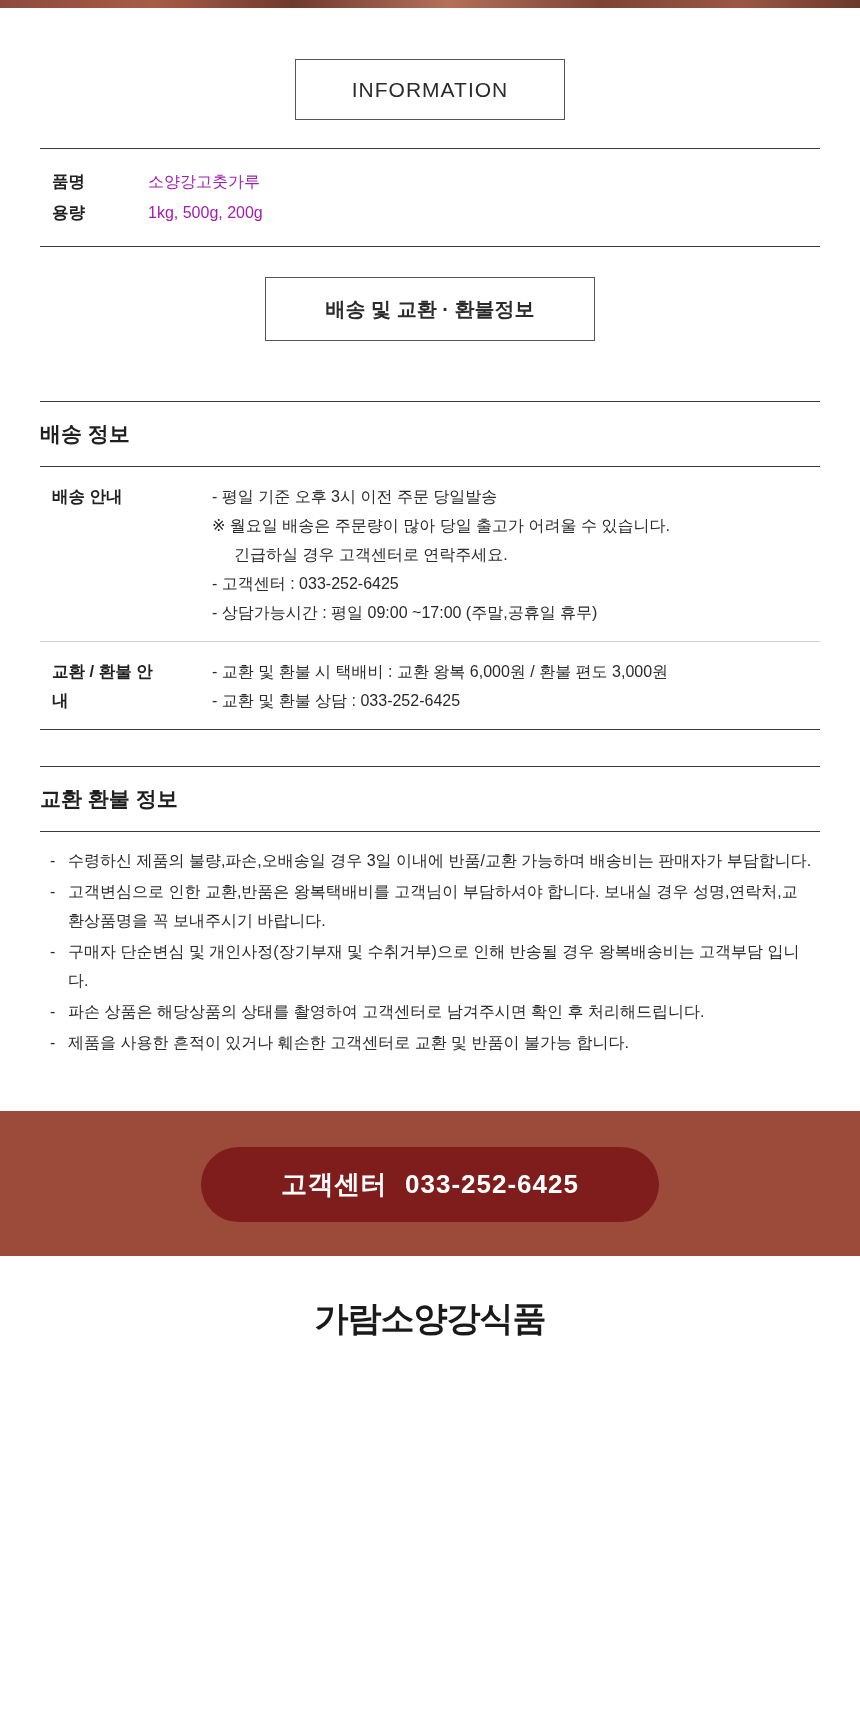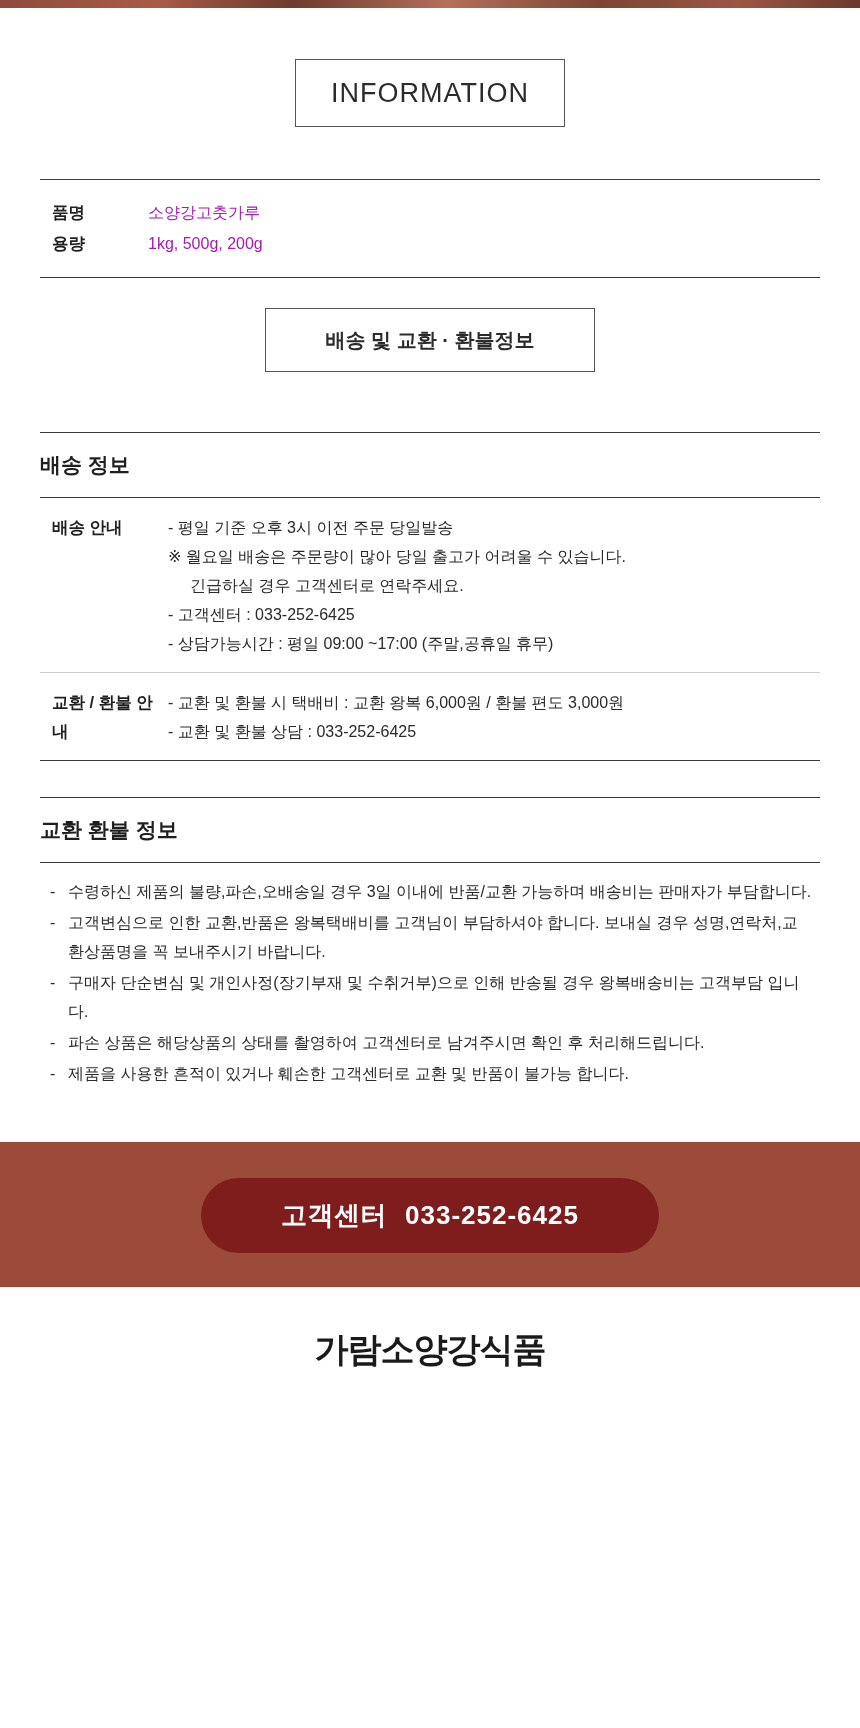--- a/index.html
+++ b/index.html
@@ -33,31 +33,31 @@
 
   .content {
     padding: 0 40px;
   }
 
   
   .box-title {
     margin: 50px auto 0;
     border: 1px solid #555;
     text-align: center;
-    font-size: 27px;
+    font-size: 21px;
     letter-spacing: 1px;
     color: #2b2b2b;
     padding: 18px 0 17px;
   }
   .box-title.info { width: 270px; margin-top: 51px; }
   .box-title.ship { width: 330px; margin-top: 30px; font-weight: bold; letter-spacing: 0; font-size: 20px; }
 
   
   .spec-table {
-    margin-top: 52px;
+    margin-top: 28px;
     border-top: 1px solid #3a3a3a;
     border-bottom: 1px solid #3a3a3a;
     padding: 17px 0 18px;
   }
   .spec-row {
     display: flex;
     align-items: baseline;
     line-height: 30px;
   }
   .spec-label {
@@ -89,20 +89,21 @@
     border-top: 1px solid #3a3a3a;
   }
 
   
   .info-block {
     border-bottom: 1px solid #3a3a3a;
   }
   .info-row {
     display: flex;
     padding: 15px 0 14px;
+    gap: 44px;
   }
   .info-row + .info-row {
     border-top: 1px solid #cfcfcf;
   }
   .info-key {
     width: 128px;
     flex: 0 0 128px;
     font-weight: bold;
     font-size: 16.5px;
     line-height: 29px;

